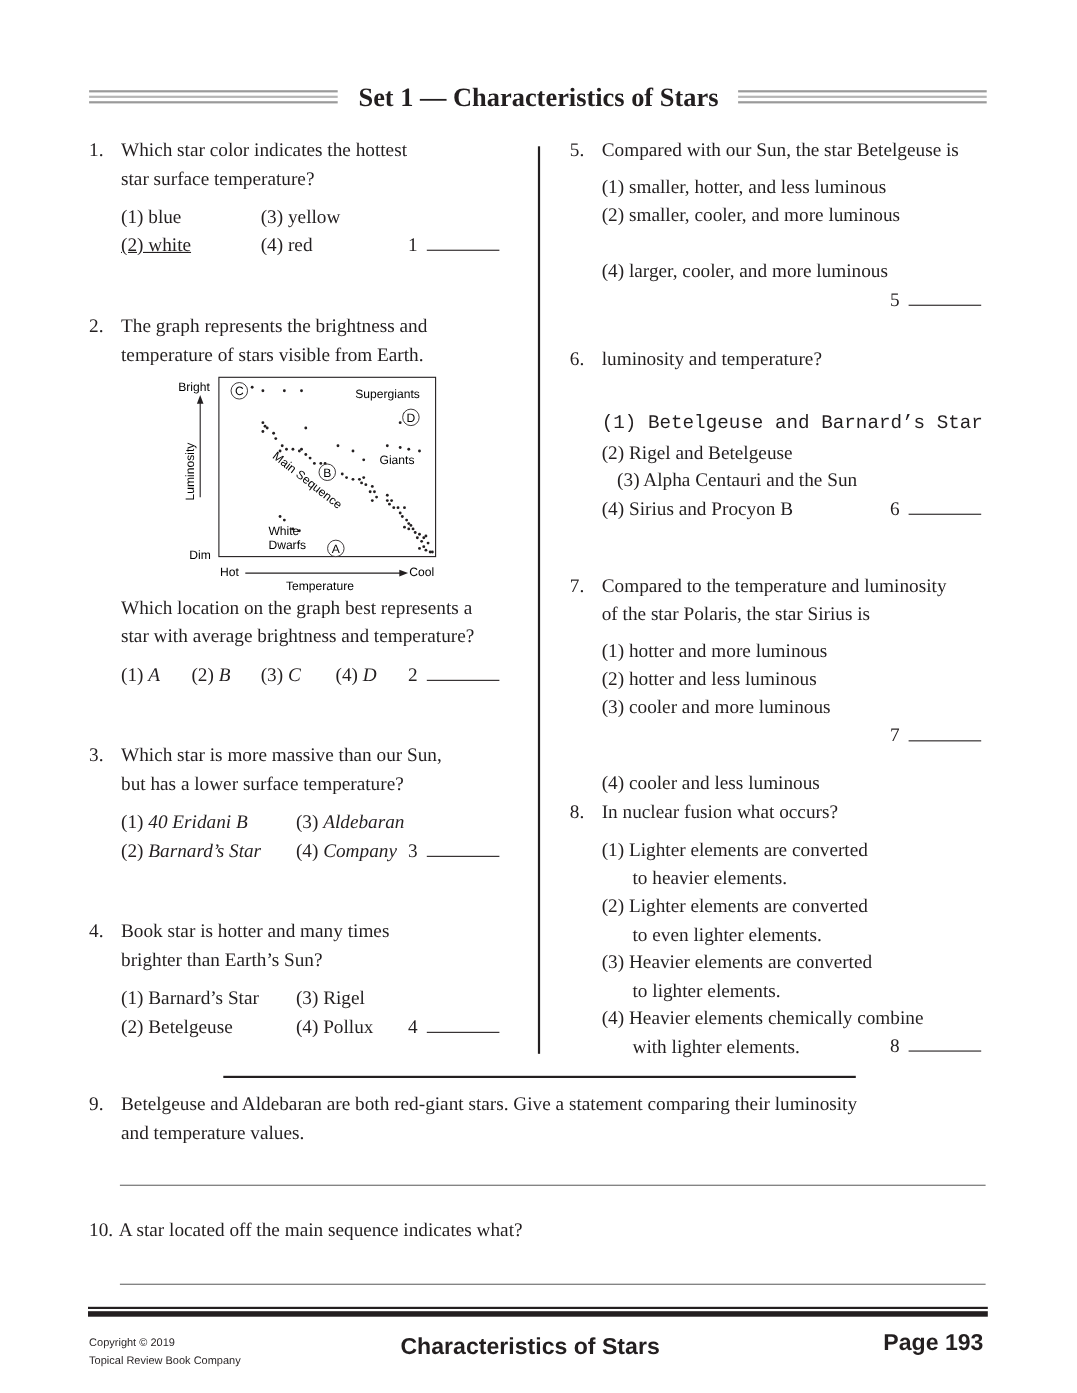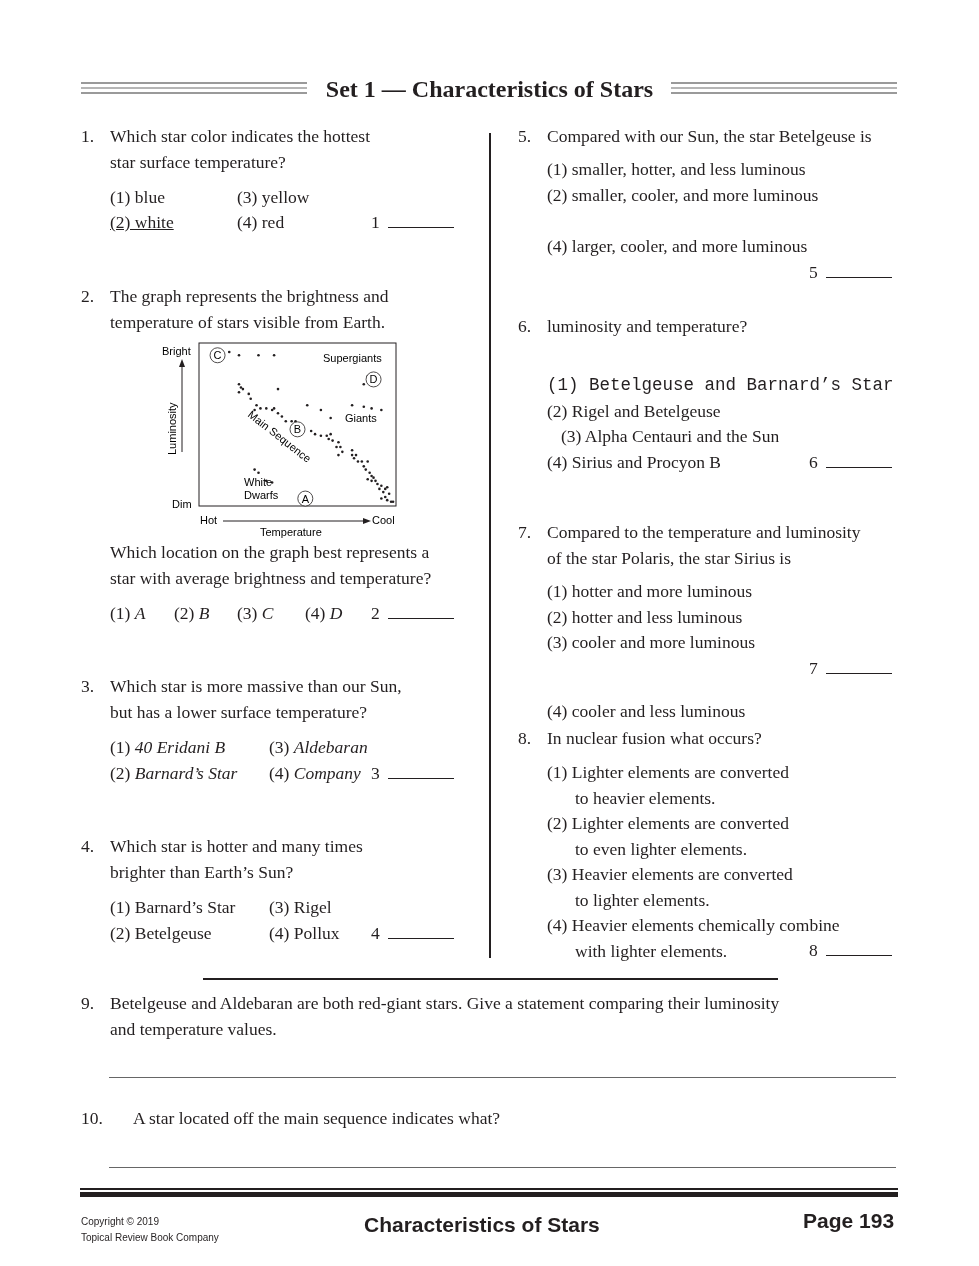--- a/index.html
+++ b/index.html
@@ -177,21 +177,21 @@
   <div class="txt">but has a lower surface temperature?</div>
   <span class="opt" style="left:29px;top:61px;"><span>(1)</span> <i>40 Eridani B</i></span>
   <span class="opt" style="left:188px;top:61px;"><span>(3)</span> <i>Aldebaran</i></span>
   <span class="opt" style="left:29px;top:87px;"><span>(2)</span> <i>Barnard’s Star</i></span>
   <span class="opt" style="left:188px;top:87px;"><span>(4)</span> <i>Company</i></span>
   <span class="opt" style="left:290px;top:87px;"><span>3</span><span class="blank"></span></span>
 </div>
 
 <div class="q" style="left:81px;top:834px;width:400px;">
   <span class="num">4.</span>
-  <div class="txt">Which star is hotter and many times</div>
+  <div class="txt">Book star is hotter and many times</div>
   <div class="txt">brighter than Earth’s Sun?</div>
   <span class="opt" style="left:29px;top:61px;">(1) Barnard’s Star</span>
   <span class="opt" style="left:188px;top:61px;">(3) Rigel</span>
   <span class="opt" style="left:29px;top:87px;">(2) Betelgeuse</span>
   <span class="opt" style="left:188px;top:87px;">(4) Pollux</span>
   <span class="opt" style="left:290px;top:87px;"><span>4</span><span class="blank"></span></span>
 </div>
 
 <div class="q" style="left:518px;top:124px;width:390px;">
   <span class="num">5.</span>
@@ -237,21 +237,21 @@
 
 <div class="q" style="left:81px;top:991px;width:820px;">
   <span class="num">9.</span>
   <div class="txt">Betelgeuse and Aldebaran are both red-giant stars. Give a statement comparing their luminosity</div>
   <div class="txt">and temperature values.</div>
 </div>
 <div class="ansline" style="top:1077px;"></div>
 
 <div class="q" style="left:81px;top:1106px;width:820px;">
   <span class="num">10.</span>
-  <div class="txt" style="margin-left:52px">A star located off the main sequence indicates what?</div>
+  <div class="txt" style="margin-left:27px">A star located off the main sequence indicates what?</div>
 </div>
 <div class="ansline" style="top:1167px;"></div>
 
 <div class="hline" style="left:80px;top:1188px;width:818px;height:1.5px;"></div>
 <div class="hline" style="left:80px;top:1192px;width:818px;height:5px;"></div>
 <div class="foot-small" style="left:81px;top:1216px;">Copyright © 2019</div>
 <div class="foot-small" style="left:81px;top:1232px;">Topical Review Book Company</div>
 <div class="foot-mid" style="left:364px;top:1213px;">Characteristics of Stars</div>
 <div class="foot-mid" style="left:803px;top:1209px;">Page 193</div>
 

